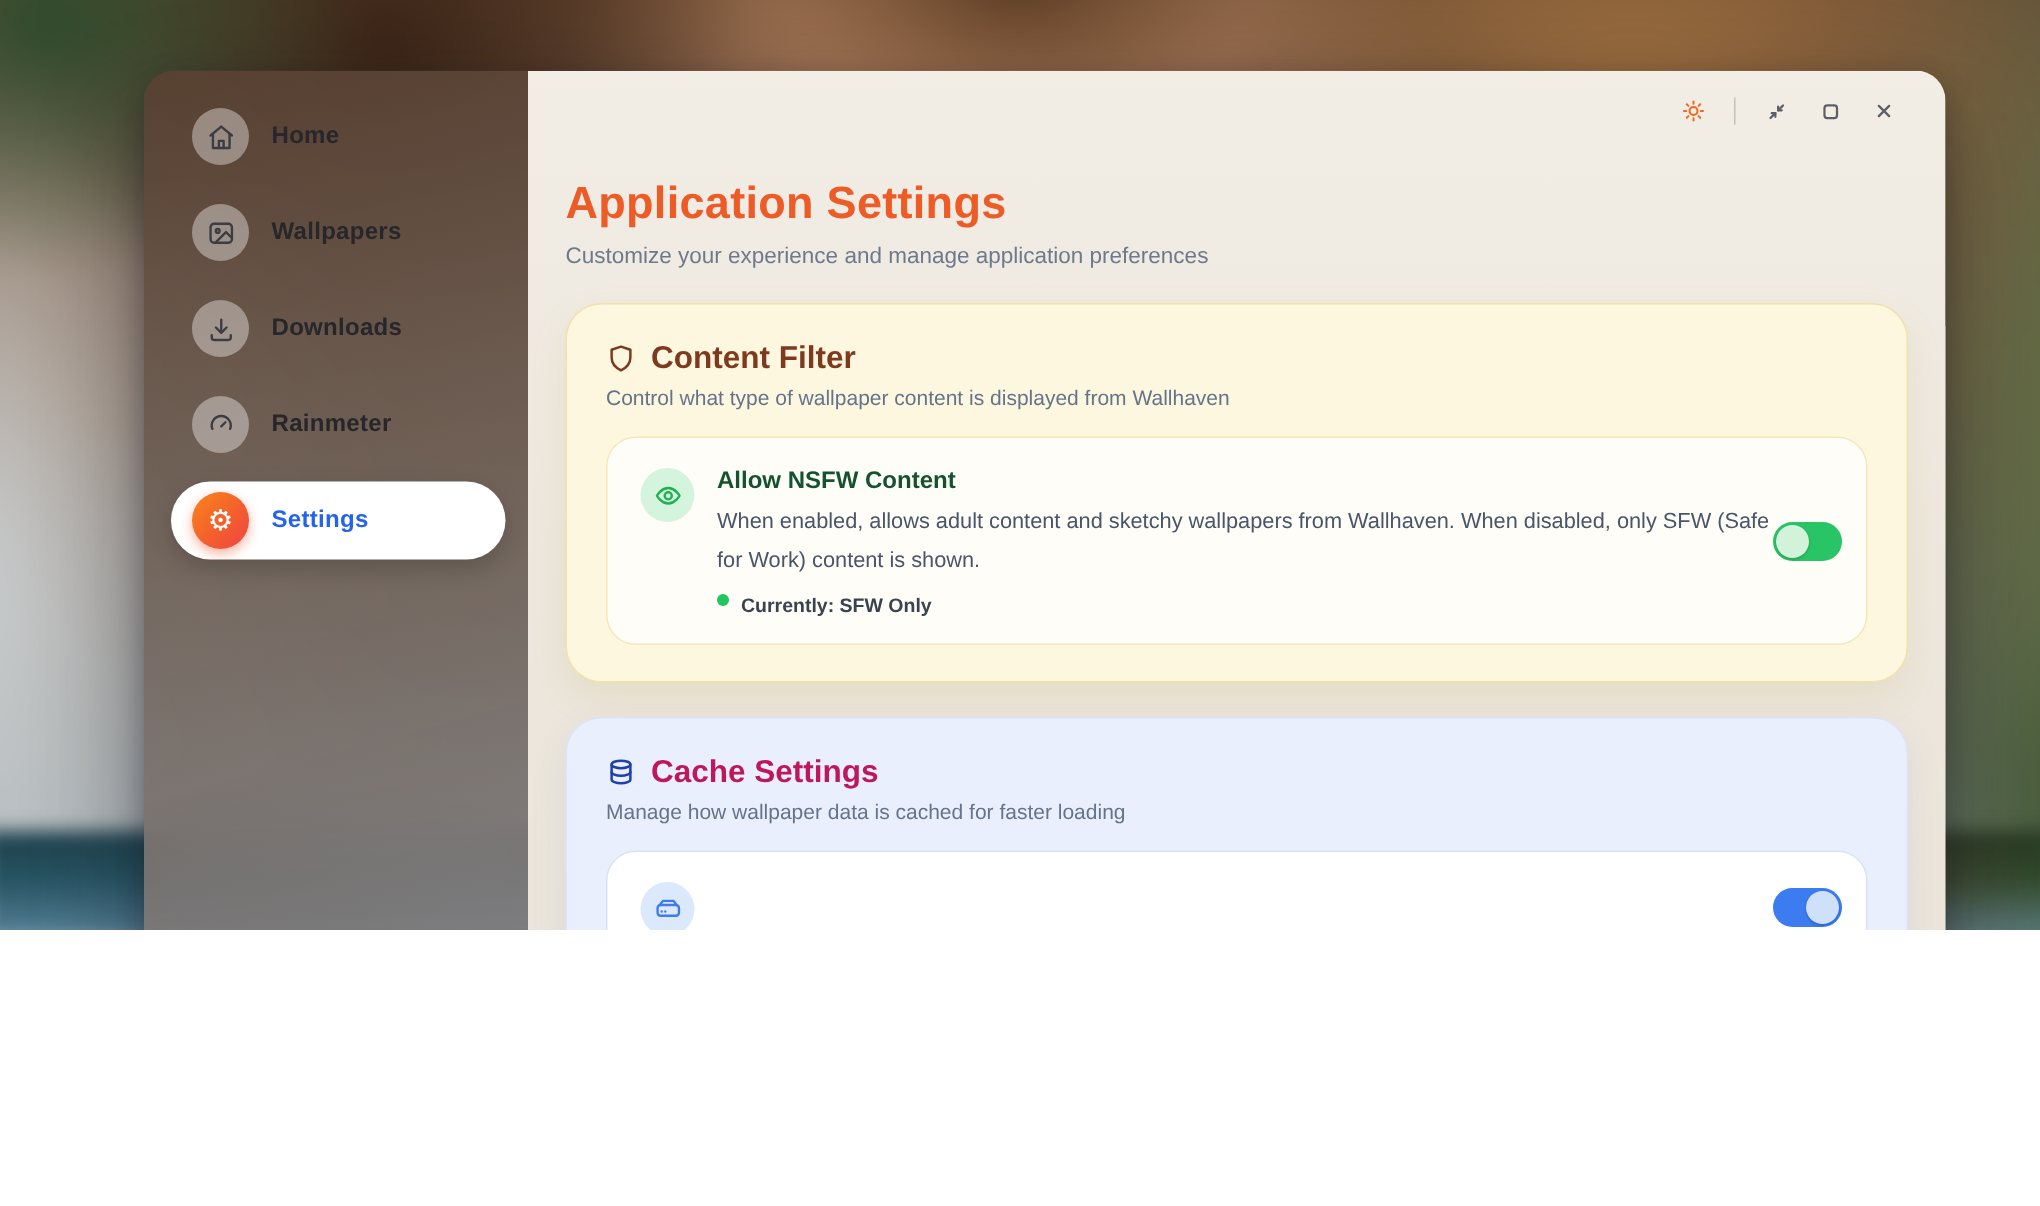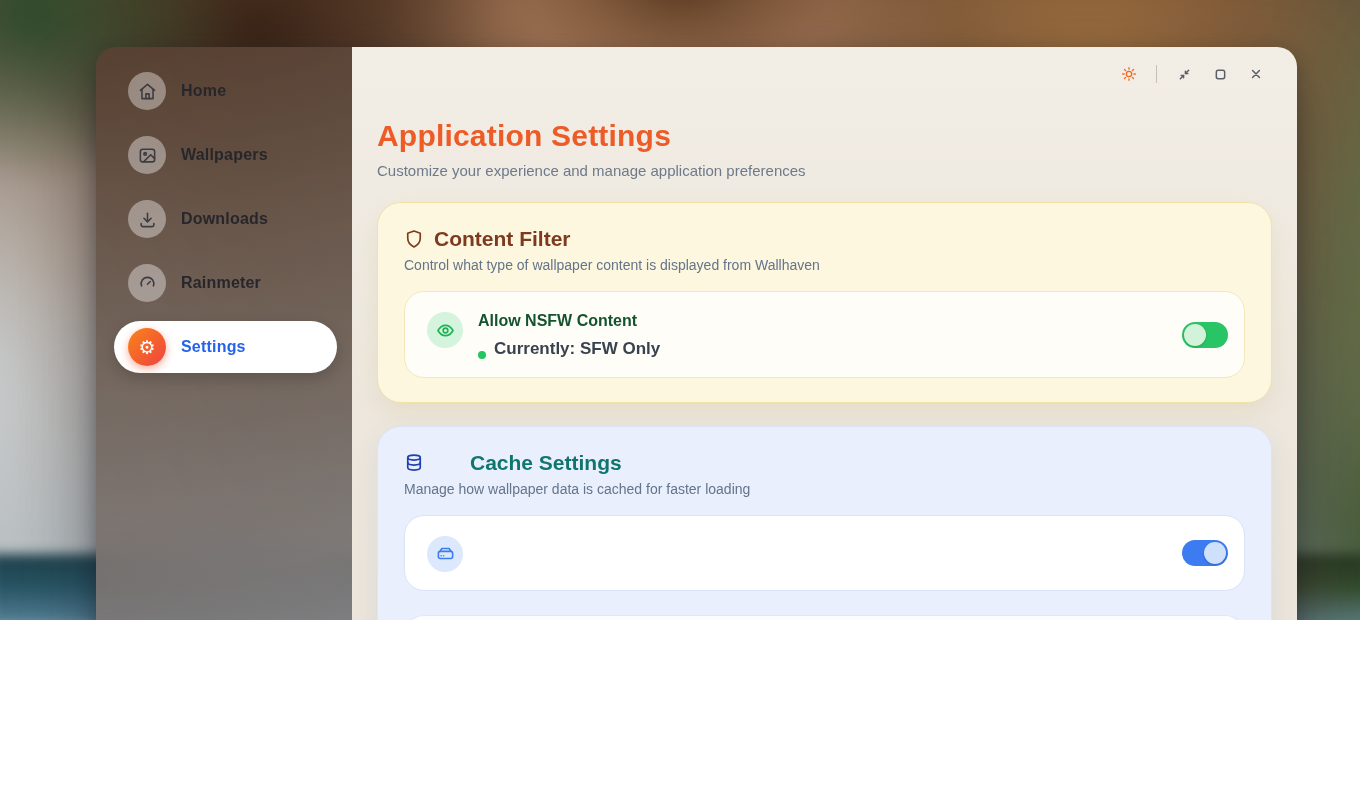--- a/index.html
+++ b/index.html
@@ -79,37 +79,37 @@
   .page-title { font-size:30px; font-weight:700; color:#ed5b27; letter-spacing:.2px; }
   .page-subtitle { margin-top:9px; font-size:15px; color:#6d7a8b; }
 
   .card { border-radius:24px; margin-top:23px; padding:24px 26px; }
   .card-filter { background:#fdf7df; border:1px solid #f1e2a8; box-shadow:0 10px 24px rgba(180,150,60,.12); }
   .card-cache  { background:#e9effd; border:1px solid #dbe4f8; box-shadow:0 10px 24px rgba(90,120,190,.10); }
 
   .card-head { display:flex; align-items:center; gap:10px; }
   .card-title { font-size:21px; font-weight:700; }
   .card-filter .card-title { color:#7e3a1e; }
-  .card-cache  .card-title { color:#0f766e;margin-left:36px; }
+  .card-cache  .card-title { color:#be185d; }
   .card-sub { margin-top:6px; font-size:14px; color:#64748b; }
 
   .setting-row {
     position:relative; margin-top:18px; border-radius:20px; background:#fffdf8;
     display:flex; gap:15px; padding:20px 60px 18px 22px;
   }
   .card-filter .setting-row { border:1px solid #f4e8bb; }
   .card-cache  .setting-row { background:#fff; border:1px solid #d9e3f6; }
 
   .row-circle { width:36px; height:36px; border-radius:50%; flex:none; display:flex; align-items:center; justify-content:center; }
   .circle-green { background:#d4f4de; color:#1fb254; }
   .circle-blue  { background:#dce8fc; color:#3c7cf0; }
 
   .row-title { font-size:16px; font-weight:700; color:#14532d; }
   .row-desc  { margin-top:5px; font-size:14.5px; line-height:26px; color:#4a5568; }
-  .row-status { margin-top:9px; display:flex; align-items:flex-end; gap:8px; font-size:17px; font-weight:600; color:#39434f; }
+  .row-status { margin-top:9px; display:flex; align-items:flex-start; gap:8px; font-size:13px; font-weight:600; color:#39434f; }
   .status-dot { width:8px; height:8px; border-radius:50%; }
   .dot-green { background:#22c55e; } .dot-blue { background:#3b82f6; }
 
   .toggle {
     position:absolute; right:16px; top:50%; transform:translateY(-50%);
     width:46px; height:26px; border-radius:13px; cursor:pointer;
   }
   .toggle .knob { position:absolute; top:2px; left:2px; width:22px; height:22px; border-radius:50%; transition:left .15s; }
   .toggle.on .knob { left:22px; }
   .toggle-green { background:#29c465; } .toggle-green .knob { background:#d2f3da; box-shadow:0 1px 2px rgba(0,90,30,.3); }
@@ -237,20 +237,21 @@
 
           <div class="setting-row">
             <span class="row-circle circle-green">
               <svg width="19" height="19" viewBox="0 0 24 24" fill="none" stroke="currentColor" stroke-width="2" stroke-linecap="round" stroke-linejoin="round">
                   <path d="M2.5 12S6 5.5 12 5.5 21.5 12 21.5 12 18 18.5 12 18.5 2.5 12 2.5 12Z"></path>
                   <circle cx="12" cy="12" r="3"></circle>
                 </svg>
             </span>
             <div>
               <div class="row-title">Allow NSFW Content</div>
+              <div class="row-desc" style="max-width:760px;">When enabled, allows adult content and sketchy wallpapers from Wallhaven. When disabled, only SFW (Safe for Work) content is shown.</div>
               <div class="row-status">
                 <span class="status-dot dot-green"></span>
                 <span>Currently: SFW Only</span>
               </div>
             </div>
             <div class="toggle toggle-green">
               <span class="knob"></span>
             </div>
           </div>
         </div>

